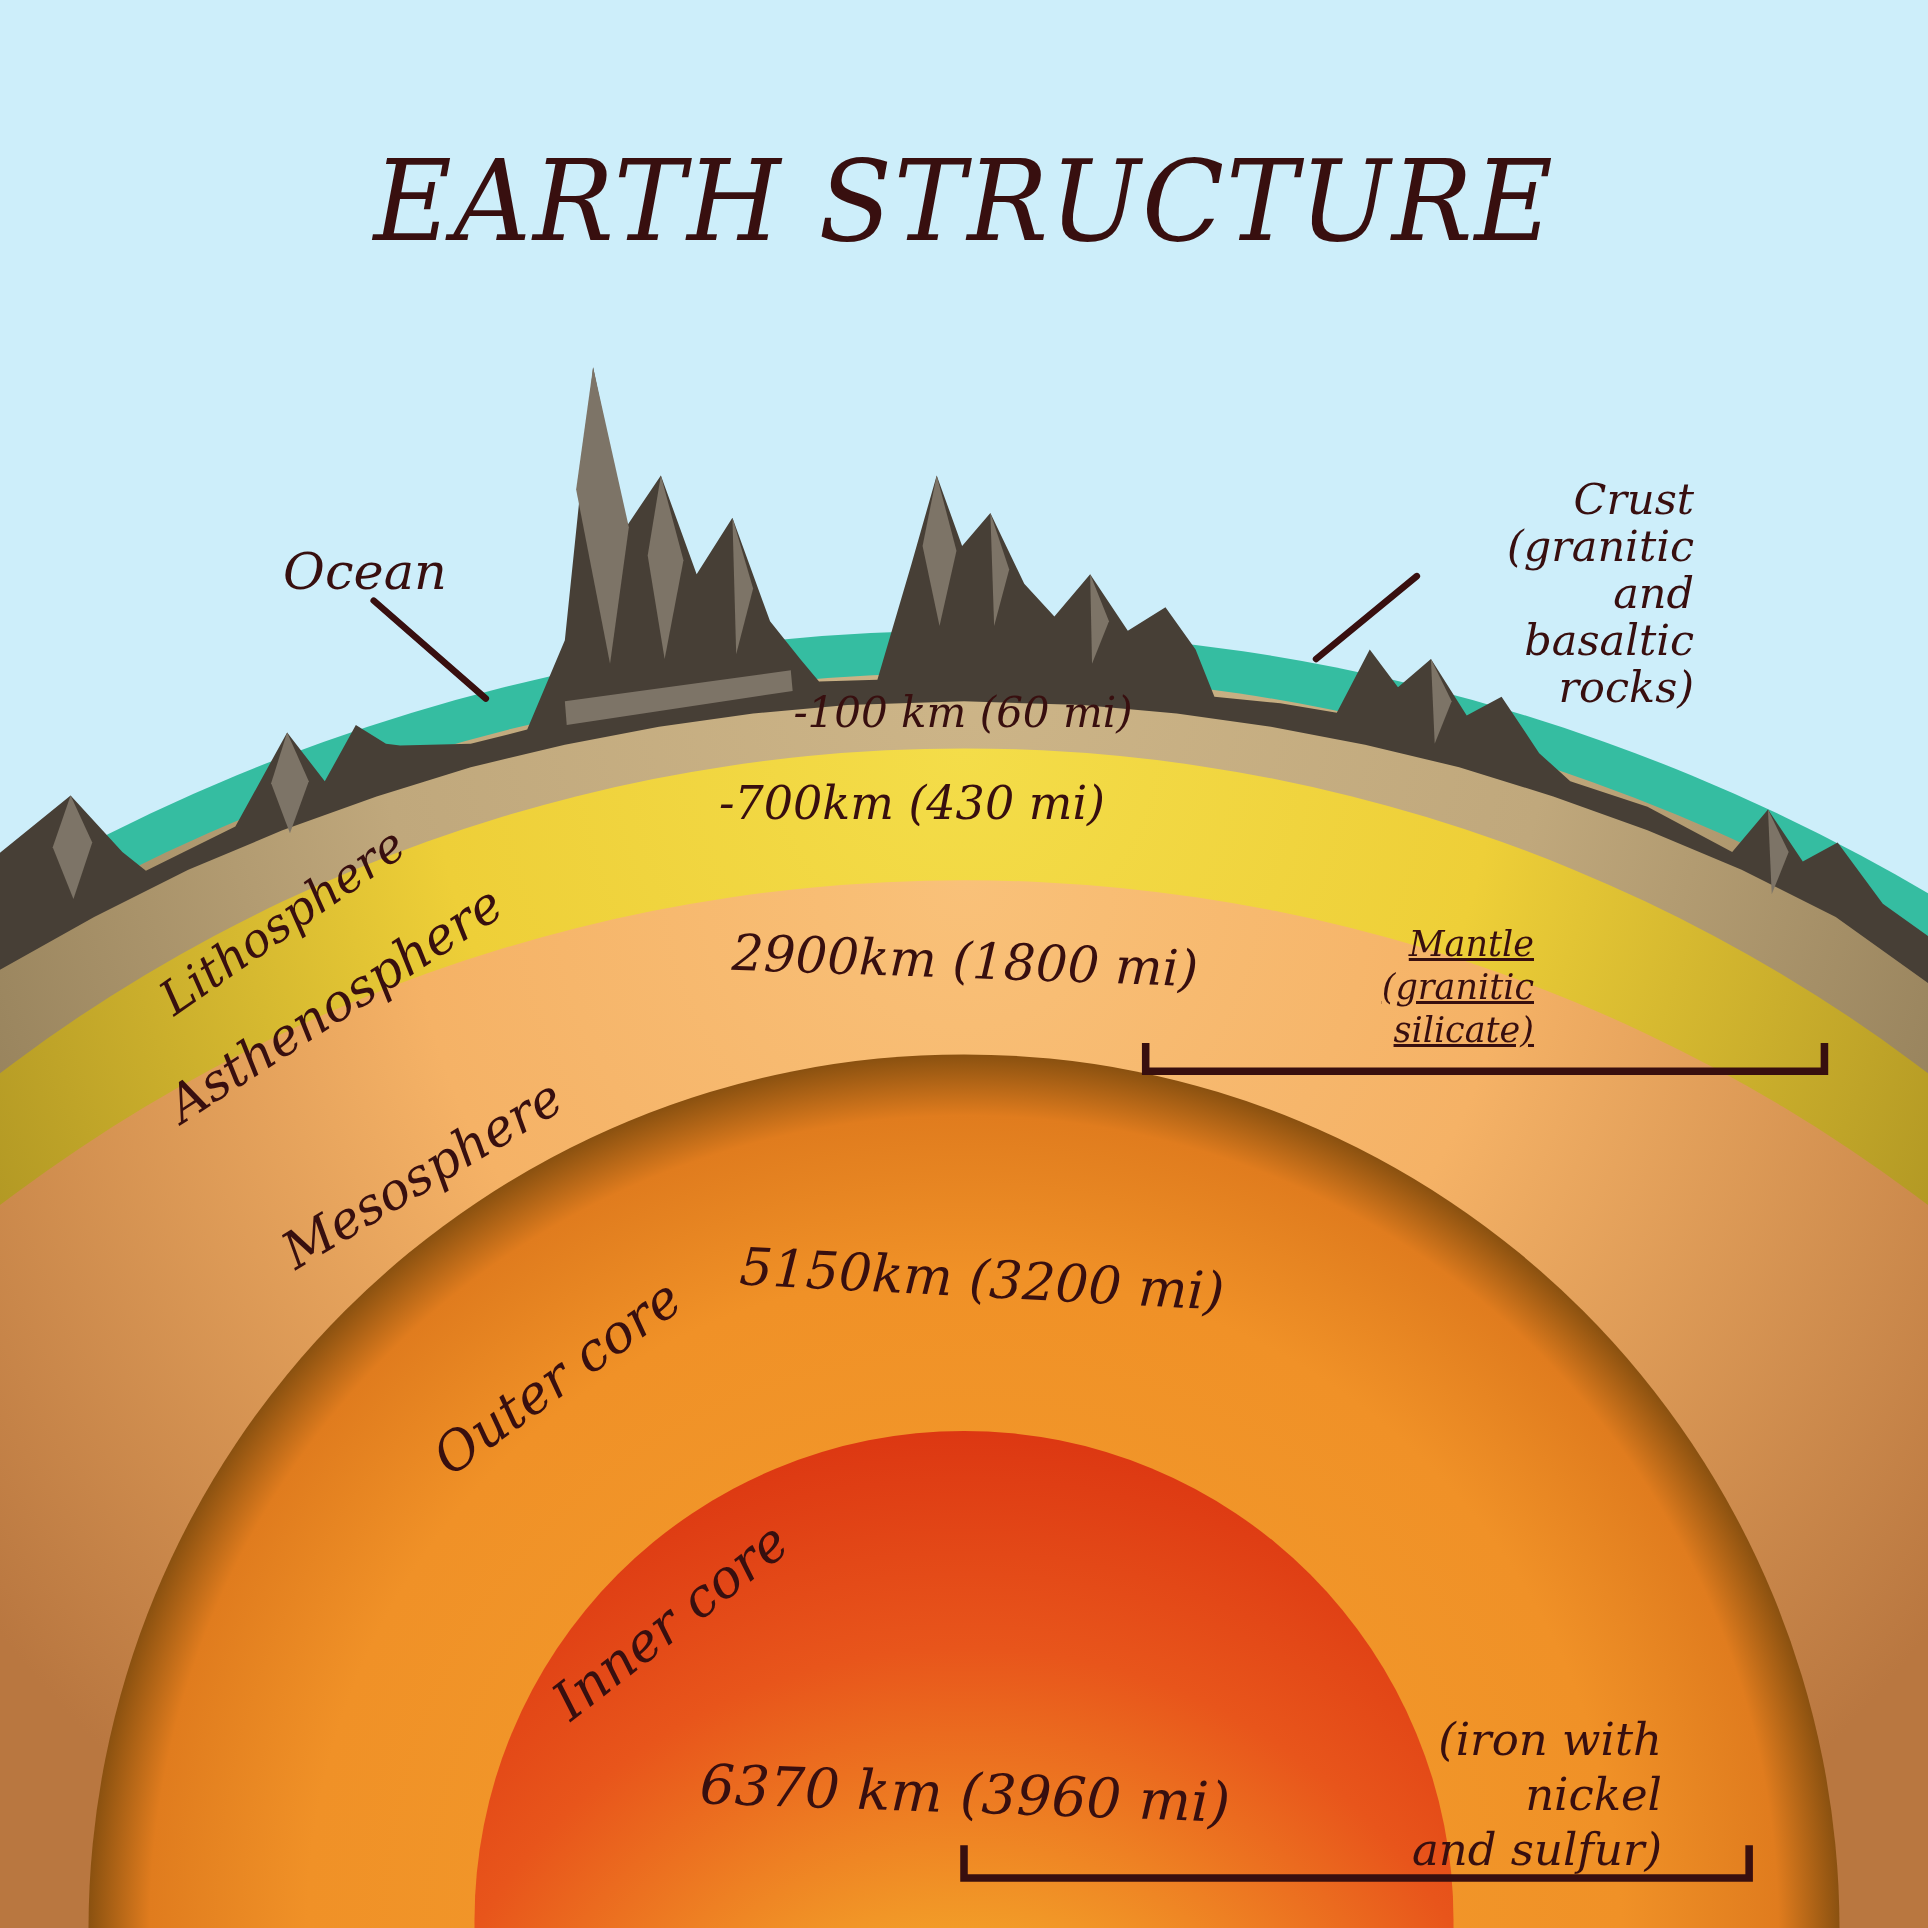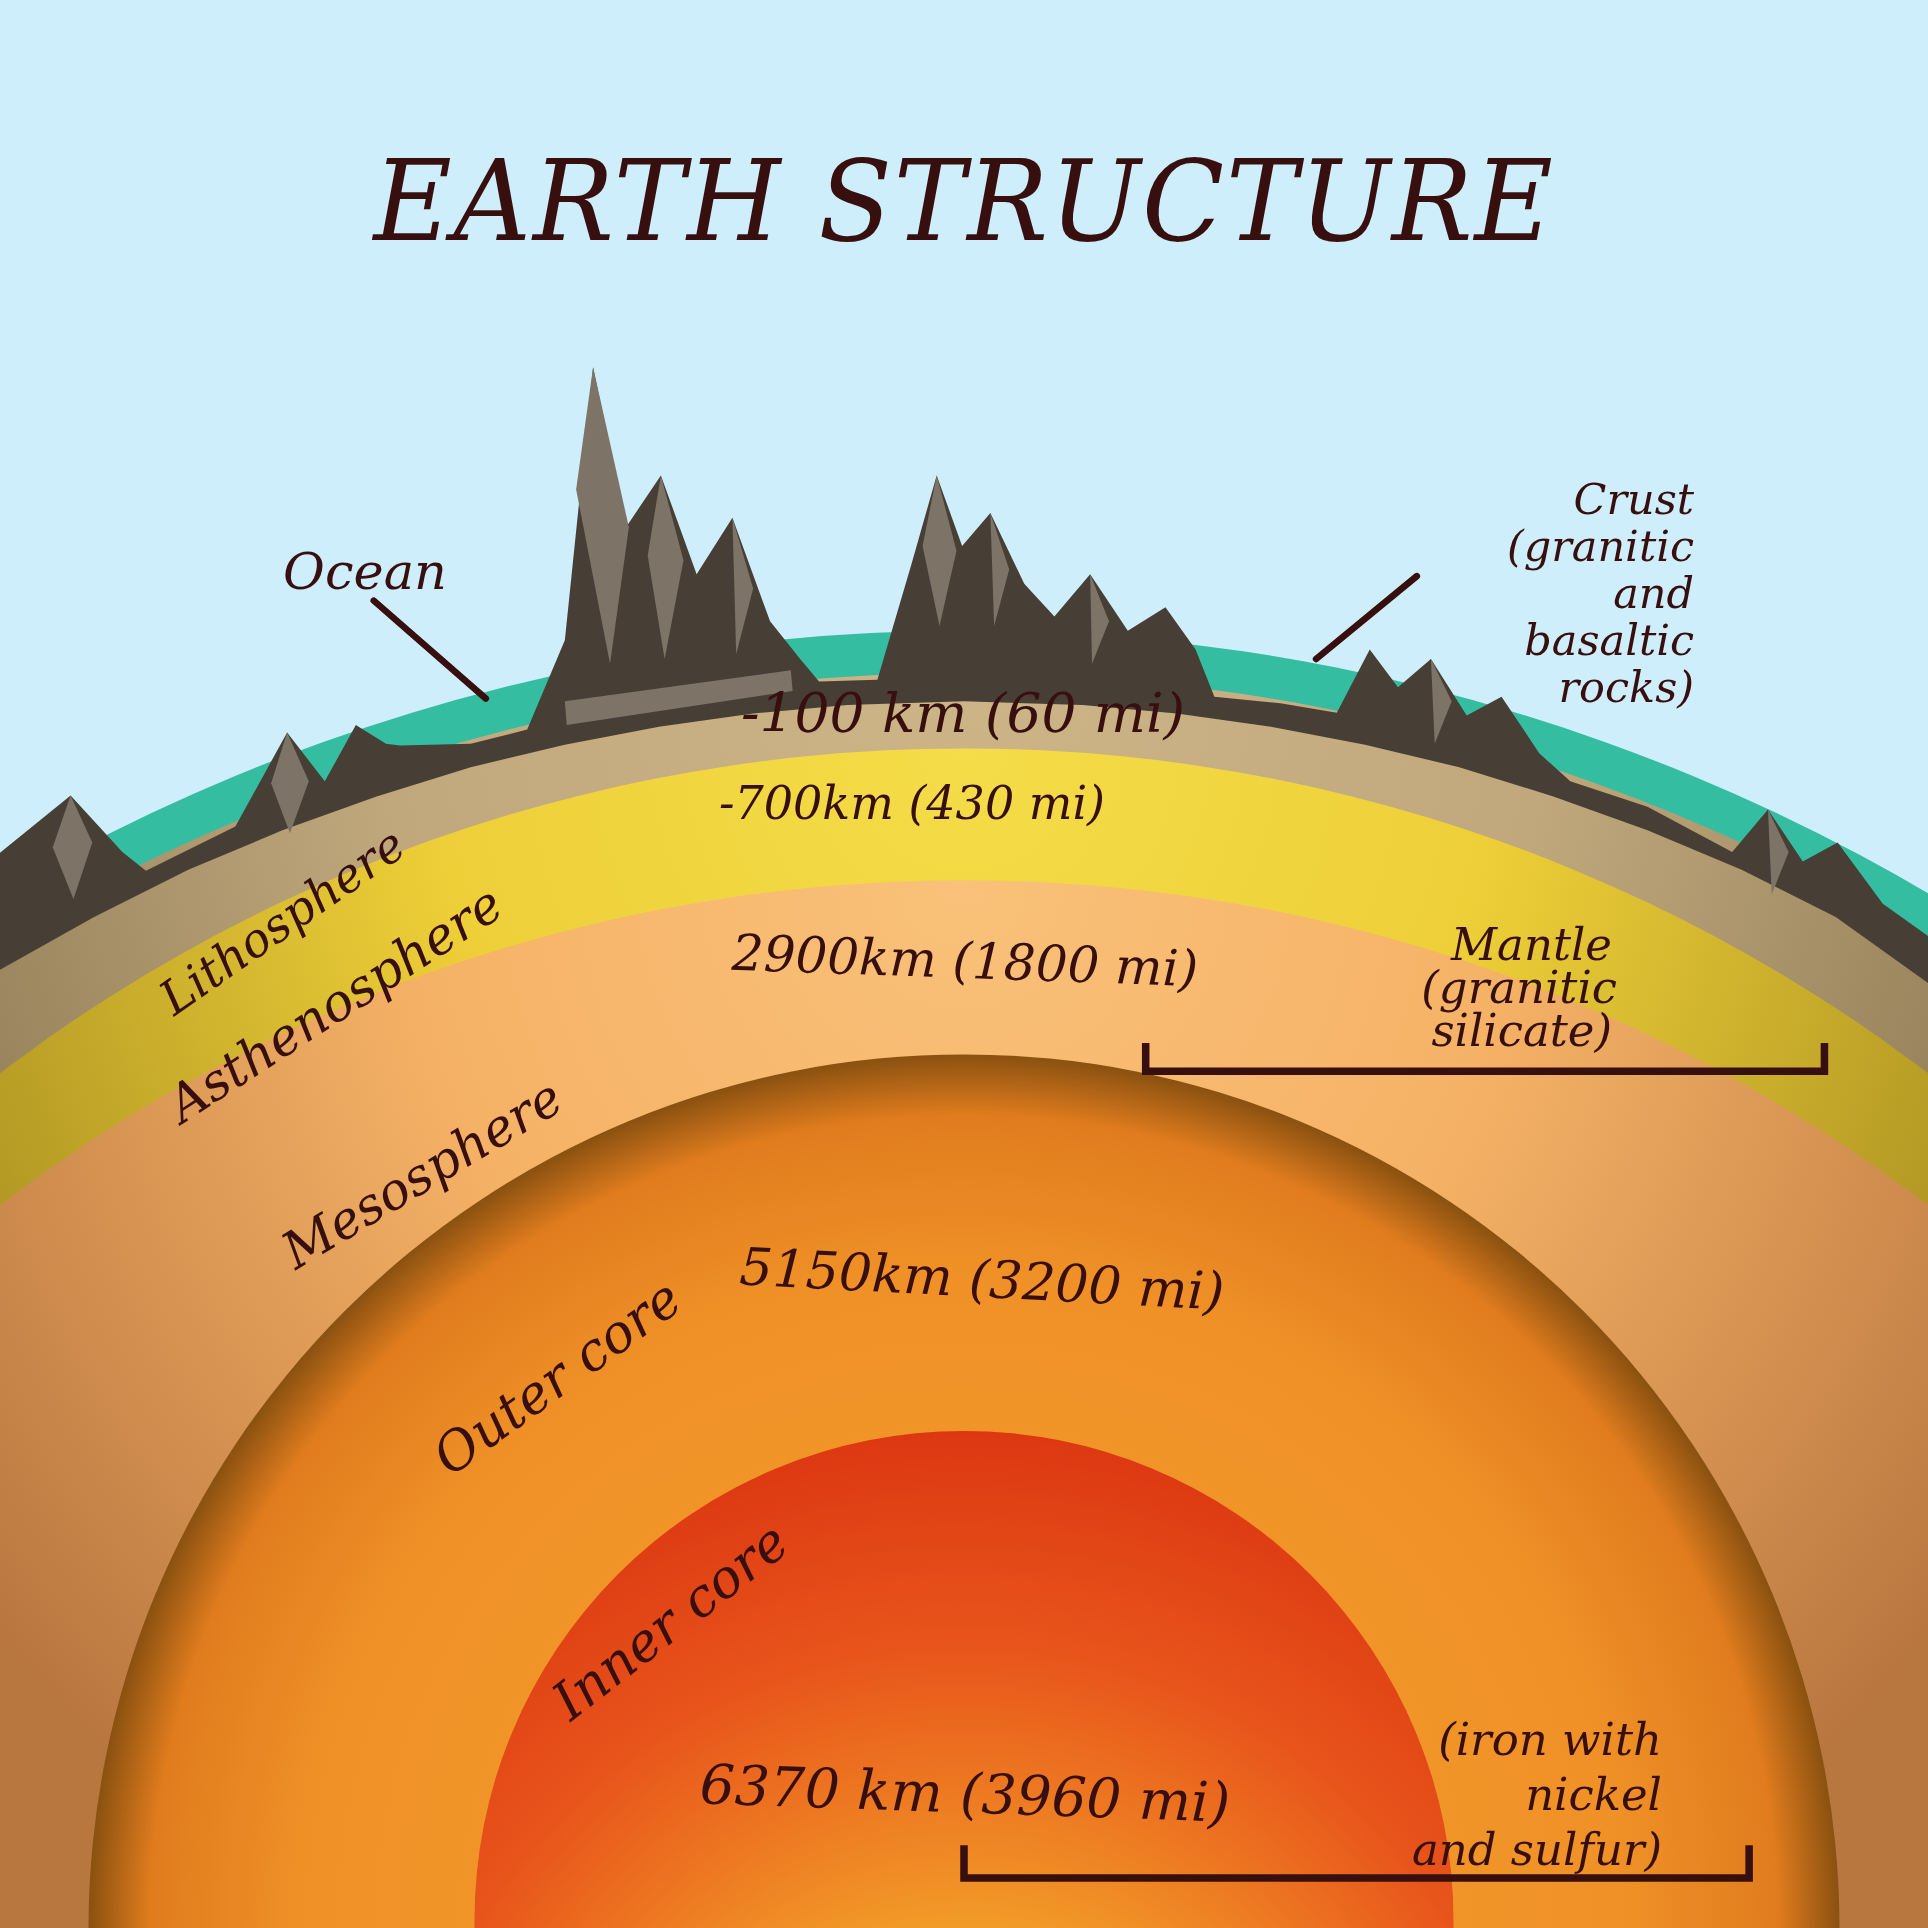--- a/index.html
+++ b/index.html
@@ -20,31 +20,31 @@
   .bracket{stroke:var(--color-text,#380f0f);stroke-width:8;fill:none;}
 
   .lbl{position:absolute;white-space:nowrap;transform:translate(-50%,-50%);line-height:1;}
   #title-lbl{left:964px;top:201px;font-size:113px;letter-spacing:1.9px;transform:translate(-50%,-50%) scaleX(.95);}
   #ocean-lbl{left:365px;top:571px;font-size:51px;}
   #litho-lbl{left:282px;top:921px;font-size:47px;transform:translate(-50%,-50%) rotate(-35deg);}
   #asth-lbl{left:335px;top:1004px;font-size:51px;transform:translate(-50%,-50%) rotate(-33deg);}
   #meso-lbl{left:422px;top:1174px;font-size:51px;transform:translate(-50%,-50%) rotate(-31deg);}
   #outer-lbl{left:557px;top:1377px;font-size:53px;transform:translate(-50%,-50%) rotate(-36deg);}
   #inner-lbl{left:670px;top:1621px;font-size:53px;transform:translate(-50%,-50%) rotate(-38deg);}
-  #d-crust{left:963px;top:713px;font-size:55px;}
+  #d-crust{left:963px;top:713px;font-size:42px;}
   #d-asth{left:912px;top:803px;font-size:46px;}
   #d-mantle{left:965px;top:961px;font-size:50px;transform:translate(-50%,-50%) rotate(2deg);}
   #d-outer{left:982px;top:1279px;font-size:52px;transform:translate(-50%,-50%) rotate(3deg);}
   #d-inner{left:965px;top:1794px;font-size:55px;transform:translate(-50%,-50%) rotate(2deg);}
 
   .annot{position:absolute;line-height:1.12;}
   .annot .name{text-align:right;}
   .annot .detail{text-align:right;padding-left:11.3px;}
   #crust-annot{left:1412px;top:476px;width:282px;font-size:43px;line-height:47px;}
-  #mantle-annot{left:1410px;top:923px;width:202px;font-size:45px;line-height:43px;}
+  #mantle-annot{left:1332px;top:923px;width:202px;font-size:35px;line-height:43px;text-decoration:underline;}
   #core-annot{left:1351px;top:1712px;width:311px;font-size:45px;line-height:55px;}
 </style>
 </head>
 <body>
 
 <div id="stage">
 
   <svg id="art" viewBox="0 0 2048 2048">
     <defs>
       <radialGradient id="gTan" gradientUnits="userSpaceOnUse" cx="1024" cy="715" r="1250">

